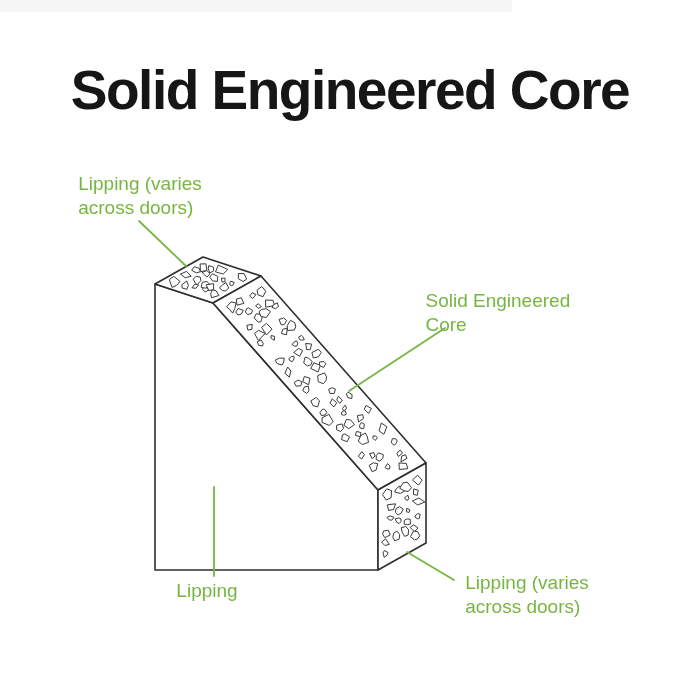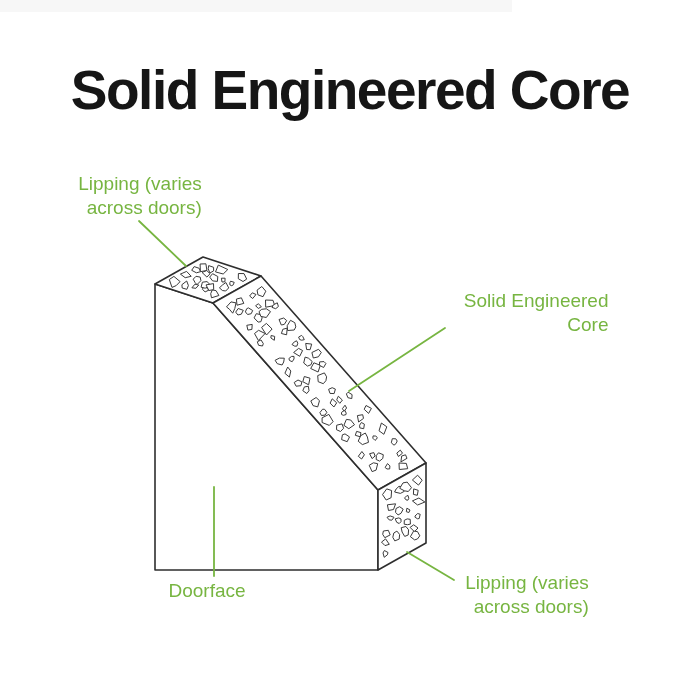--- a/index.html
+++ b/index.html
@@ -13,21 +13,21 @@
     text-align:center;font-size:55px;font-weight:700;letter-spacing:-1.5px;
     color:var(--title,#161616);
   }
   .diagram-svg{position:absolute;left:0;top:0;}
   .face{fill:#ffffff;stroke:var(--outline,#2e2e2e);stroke-width:1.6;stroke-linejoin:round;}
   .chip{fill:#ffffff;stroke:var(--chip,#3a3a3a);stroke-width:1;stroke-linejoin:round;}
   .leader{stroke:var(--accent,#77b541);stroke-width:1.8;stroke-linecap:round;}
   .diagram-label{
     position:absolute;transform:translate(-50%,-50%);
     color:var(--accent,#77b541);font-size:19px;line-height:1.26;
-    text-align:right;white-space:pre-line;
+    text-align:left;white-space:pre-line;
   }
 </style>
 </head>
 <body>
 
 <div class="top-artifact"></div>
 
 <h1 class="title">Solid Engineered Core</h1>
 
 <svg class="diagram-svg" width="700" height="700" viewBox="0 0 700 700">
@@ -159,15 +159,15 @@
 
   <line class="leader" x1="139" y1="221" x2="186" y2="266"></line>
   <line class="leader" x1="445" y1="328" x2="349" y2="391"></line>
   <line class="leader" x1="214" y1="487" x2="214" y2="576"></line>
   <line class="leader" x1="454" y1="580" x2="407" y2="552"></line>
 </svg>
 
 <div class="diagram-label" style="left:140px;top:196px;">Lipping (varies
 across doors)</div>
 <div class="diagram-label" style="left:517px;top:313px;">Solid Engineered Core</div>
-<div class="diagram-label" style="left:207px;top:591px;">Doorface</div>
+<div class="diagram-label" style="left:207px;top:591px;">Lipping</div>
 <div class="diagram-label" style="left:527px;top:595px;">Lipping (varies
 across doors)</div>
 
 </body></html>

